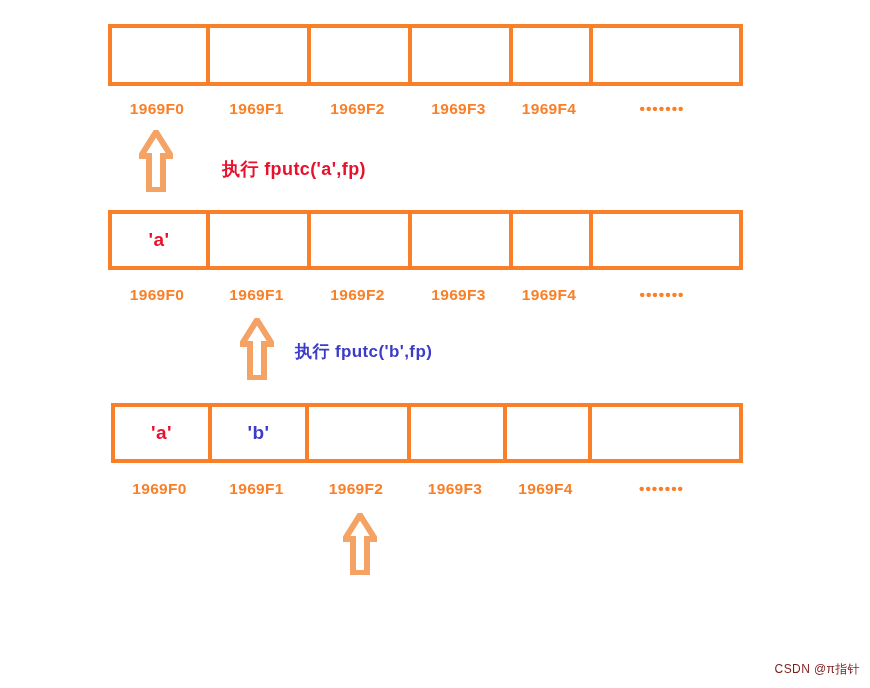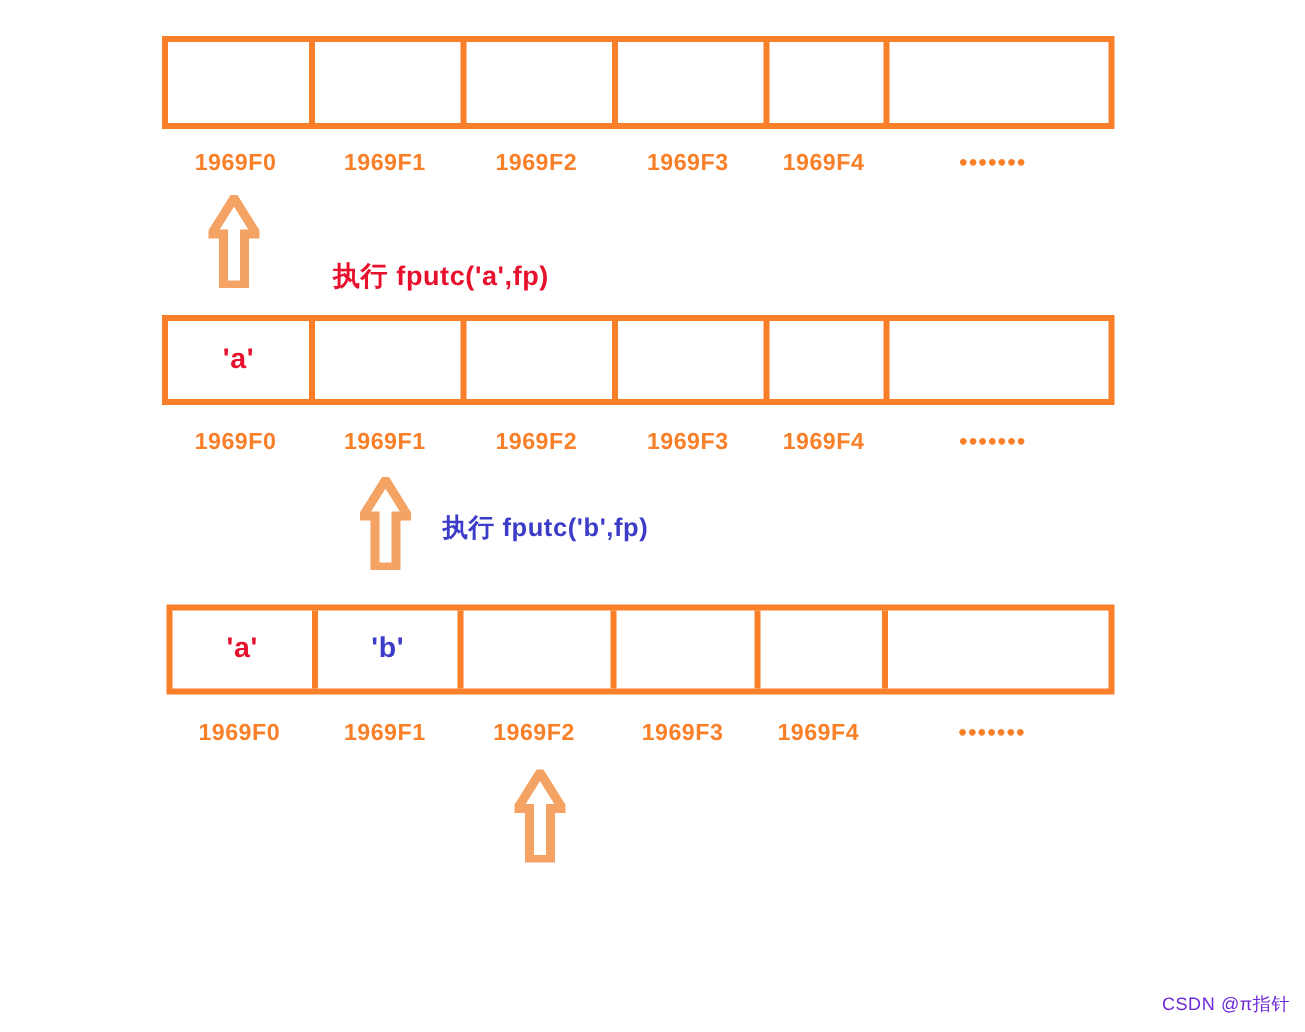--- a/index.html
+++ b/index.html
@@ -104,21 +104,21 @@
     color: #3C3CC8;
     font-size: 18px;
     letter-spacing: 0.6px;
   }
 
   
   .watermark {
     position: absolute;
     right: 10px;
     bottom: 10px;
-    color: #6d28d9;
+    color: #7f1d1d;
     font-size: 12px;
     letter-spacing: 0.4px;
     white-space: nowrap;
   }
 </style>
 </head>
 <body>
 
 <div id="stage">
 
@@ -161,21 +161,21 @@
     </div>
     <div class="addr-dots" style="width:146px;">•••••••</div>
   </div>
 
   <div class="arrow" style="left:139px; top:130px;">
     <svg viewBox="0 0 34 62" preserveAspectRatio="none" aria-hidden="true">
       <path d="M17 2 L32 26 L24 26 L24 60 L10 60 L10 26 L2 26 Z" fill="#FFFFFF" stroke="#F5A265" stroke-width="6" stroke-linejoin="miter"></path>
     </svg>
   </div>
 
-  <div class="caption caption-red" style="left:222px; top:172px;text-align:right;">执行 fputc('a',fp)</div>
+  <div class="caption caption-red" style="left:222px; top:157px;text-align:right;">执行 fputc('a',fp)</div>
 
   <div class="mem-row" style="left:108px; top:210px; width:635px; height:60px;">
     <div class="mem-cell" style="width:98px;">
       <span class="cell-val-red">'a'</span>
     </div>
     <div class="mem-cell" style="width:101px;">
       <span></span>
     </div>
     <div class="mem-cell" style="width:101px;">
       <span></span>

